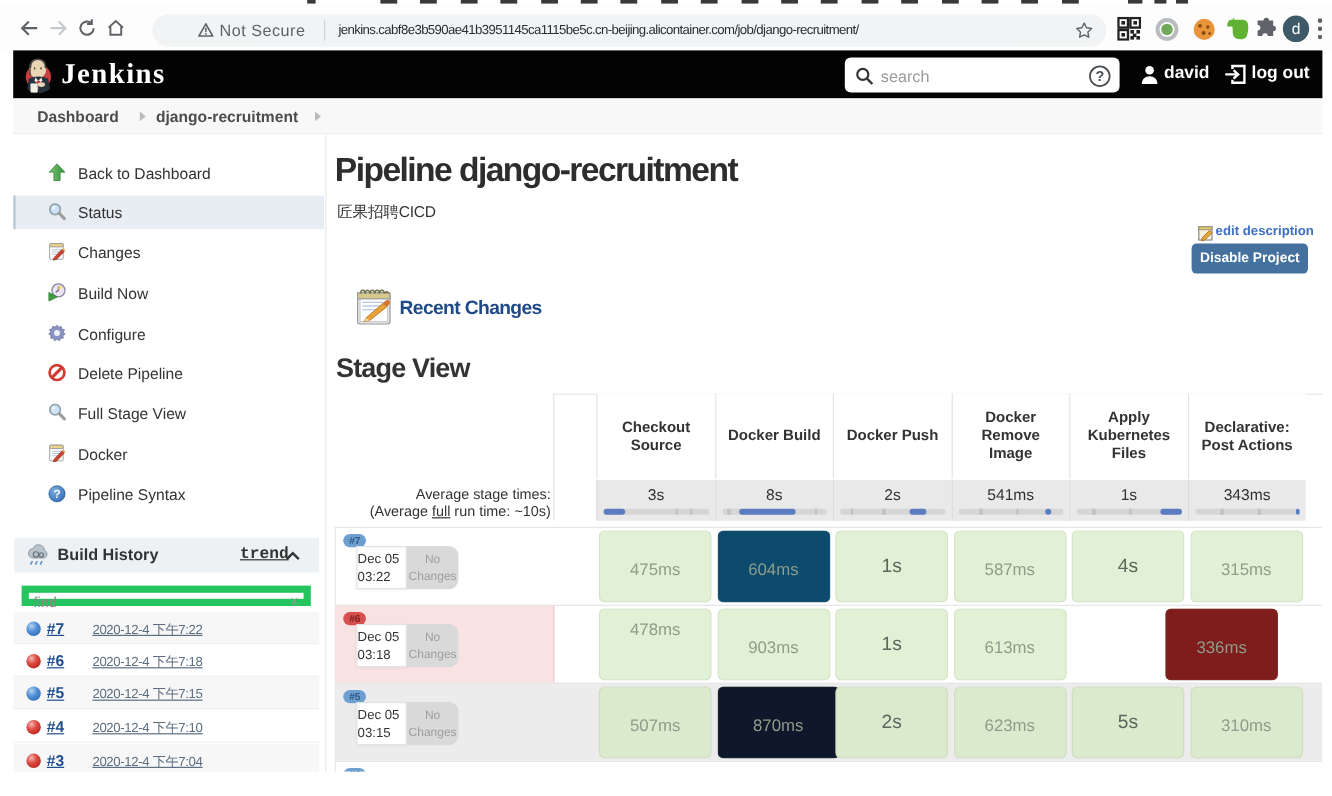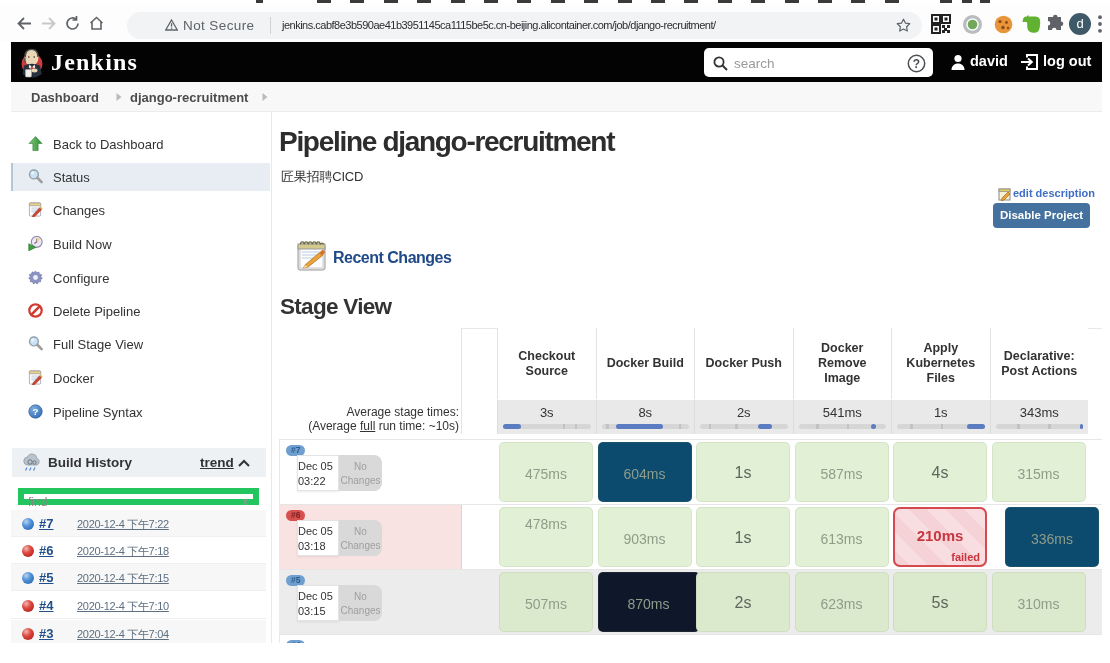--- a/index.html
+++ b/index.html
@@ -26,29 +26,29 @@
 
 
 #crumbbar { position:absolute; left:11px; top:82px; width:1091px; height:30px; background:#f8f8f8; border-bottom:1px solid #ececec; }
 #crumbbar .c { position:absolute; top:8px; font-weight:bold; font-size:13px; color:#4c4c4c; }
 
 
 #pagebody { position:absolute; left:11px; top:112px; width:1091px; height:531px; background:#fff; overflow:hidden; }
 #sidedivider { position:absolute; left:260px; top:0px; width:1px; height:531px; background:#e8e8e8; }
 
 
-.sitem { position:absolute; left:4px; width:260px; height:33px;text-align:right; }
+.sitem { position:absolute; left:16px; width:260px; height:33px;text-align:right; }
 .sitem .txt { position:absolute; left:38px; top:9px; font-size:13px; color:#333; }
 .sitem .ic { position:absolute; left:13px; top:8px; width:15px; height:15px; }
 #selband { position:absolute; left:0px; top:51px; width:259px; height:28px; background:#e7edf2; border-left:2px solid #b4c8d2; }
 
 
 #bh-head { position:absolute; left:1px; top:336px; width:254px; height:29px; background:#eef1f4;padding-left:20px; }
 #bh-head .t { position:absolute; left:36px; top:7px; font-weight:bold; font-size:13.5px; color:#333; }
-#bh-head .trend { position:absolute; left:188px; top:7px; font-weight:bold; font-size:13.5px; color:#333; text-decoration:underline; }
+#bh-head .trend { position:absolute; left:188px; top:7px; font-weight:bold; font-size:13.5px; color:#333; text-decoration:underline;font-family:Liberation Mono, monospace; }
 #findbox { position:absolute; left:7px; top:376px; width:241px; height:17px; border:6px solid #22c55e; background:#fff; }
 #findbox .f { position:absolute; left:4px; top:1px; color:#888; font-size:12px; }
 #findbox .x { position:absolute; right:5px; top:1px; color:#999; font-size:11px; }
 .bhrow { position:absolute; left:0px; width:255px; height:27px; }
 .bhrow .ball { position:absolute; left:11px; top:8px; width:12px; height:12px; border-radius:50%; }
 .ball.blue { background:radial-gradient(circle at 35% 30%, #b7d4f0 0%, #5291d8 40%, #1d5fa7 100%); }
 .ball.red  { background:radial-gradient(circle at 35% 30%, #f0b9b3 0%, #dd4840 40%, #aa1510 100%); }
 .bhrow .num { position:absolute; left:28px; top:6px; font-weight:bold; font-size:13px; color:#204f8c; text-decoration:underline; }
 .bhrow .dt { position:absolute; left:66px; top:7px; font-size:11px; letter-spacing:-0.3px; color:#5d6f80; text-decoration:underline; }
 
@@ -496,27 +496,21 @@
             </div>
             <div class="scell" style="left:318.5px;top:3px;width:94px;height:60px;background:#e2f1d5;border:1px solid rgba(120,150,100,0.13)">
               <div class="v" style="margin-top:23px">903ms</div>
             </div>
             <div class="scell" style="left:417.0px;top:3px;width:94px;height:60px;background:#e2f1d5;border:1px solid rgba(120,150,100,0.13)">
               <div class="vs" style="margin-top:21px">1s</div>
             </div>
             <div class="scell" style="left:515.5px;top:3px;width:94px;height:60px;background:#e2f1d5;border:1px solid rgba(120,150,100,0.13)">
               <div class="v" style="margin-top:23px">613ms</div>
             </div>
-            <div class="scell failcell" style="left:614.0px;top:3px;width:94px;height:60px;">
-<div style="position:absolute;left:0;top:0;right:0;bottom:0;border-radius:7px;overflow:hidden;background:repeating-linear-gradient(45deg,#f5d2d6 0 13px,#f8dee1 13px 26px)"></div>
-<div style="position:absolute;left:0;top:0;right:0;bottom:0;border-radius:7px;border:2px solid #d5494f"></div>
-<div style="position:relative;margin-top:20px;font-weight:bold;font-size:15px;color:#c9353f">210ms</div>
-<div style="position:absolute;right:7px;bottom:4px;font-weight:bold;font-size:11px;color:#c9353f">failed</div>
-            </div>
-            <div class="scell" style="left:726px;top:3px;width:94px;height:60px;background:#0c4a6e;border:1px solid rgba(120,150,100,0.13)">
+            <div class="scell" style="left:692px;top:3px;width:94px;height:60px;background:#7f1d1d;border:1px solid rgba(120,150,100,0.13)">
               <div class="v" style="margin-top:23px">336ms</div>
             </div>
           </div>
 <div class="rowband" style="top:241px">
             <div style="position:absolute;left:0;top:0;width:823px;height:65px;background:#ececec"></div>
             <div style="position:absolute;left:0;right:0;top:0;height:1px;background:#e6e6e6"></div>
             <div class="btag" style="left:7px;top:6px;background:#6f9fd0;color:#2d5a8a">#5</div>
             <div class="bbox" style="left:18px;top:16px">
               <div style="margin-top:4px">Dec 05</div>
               <div style="margin-top:3px">03:15</div>

